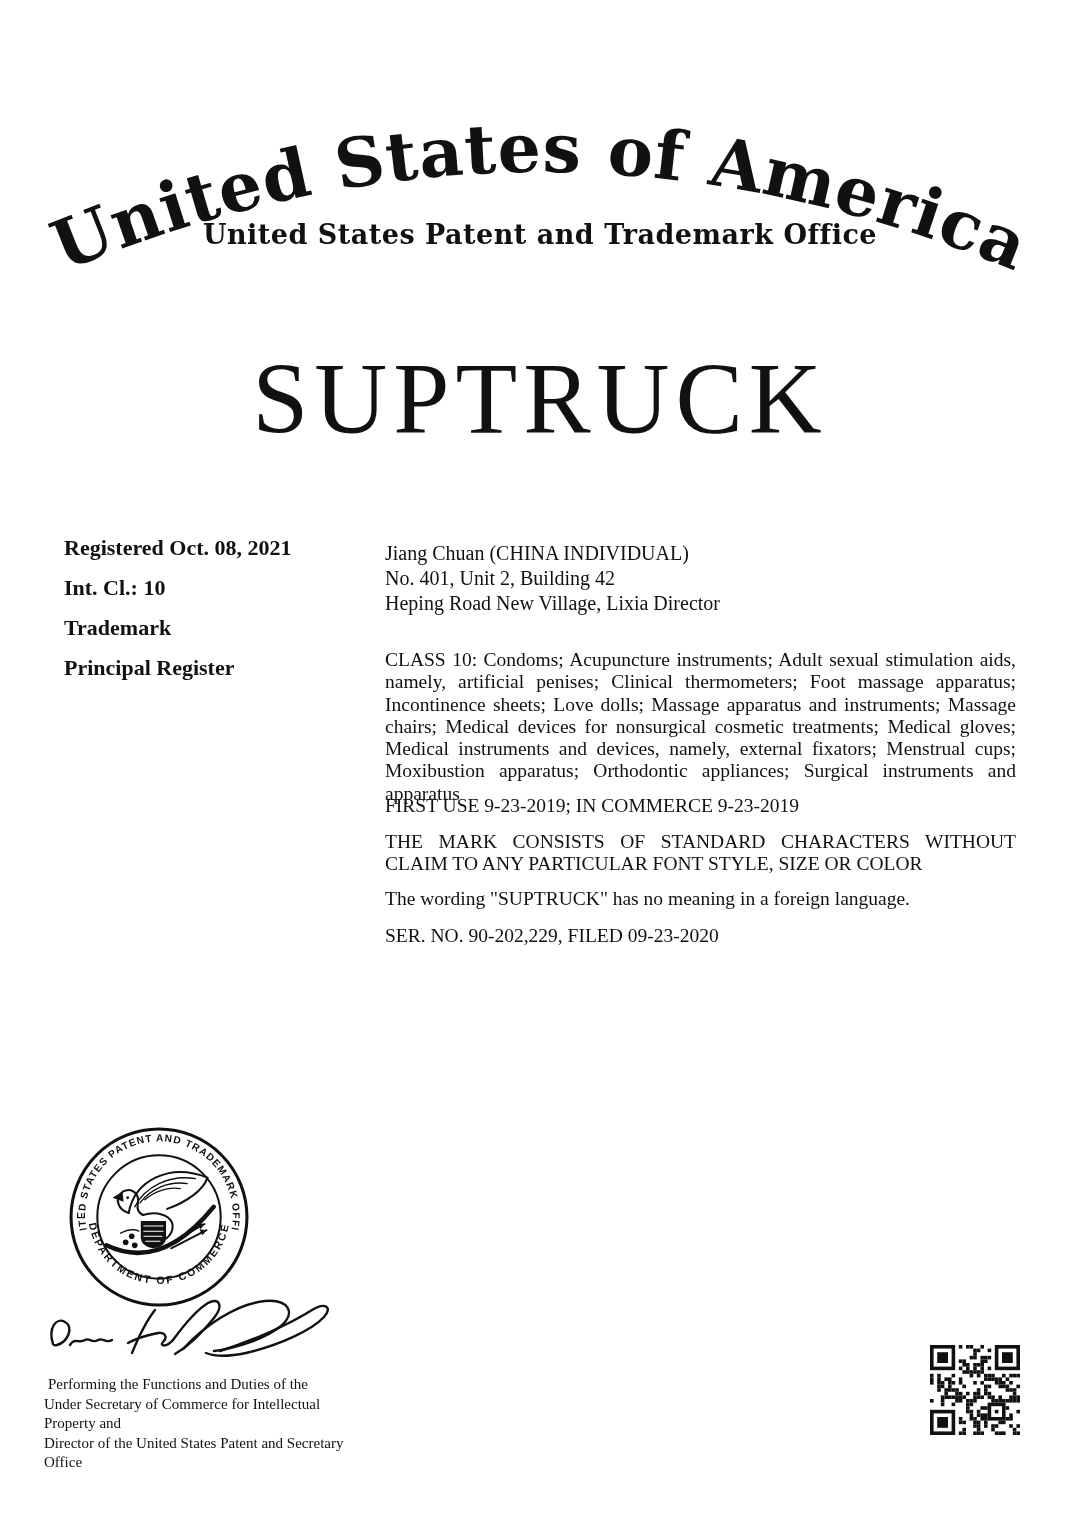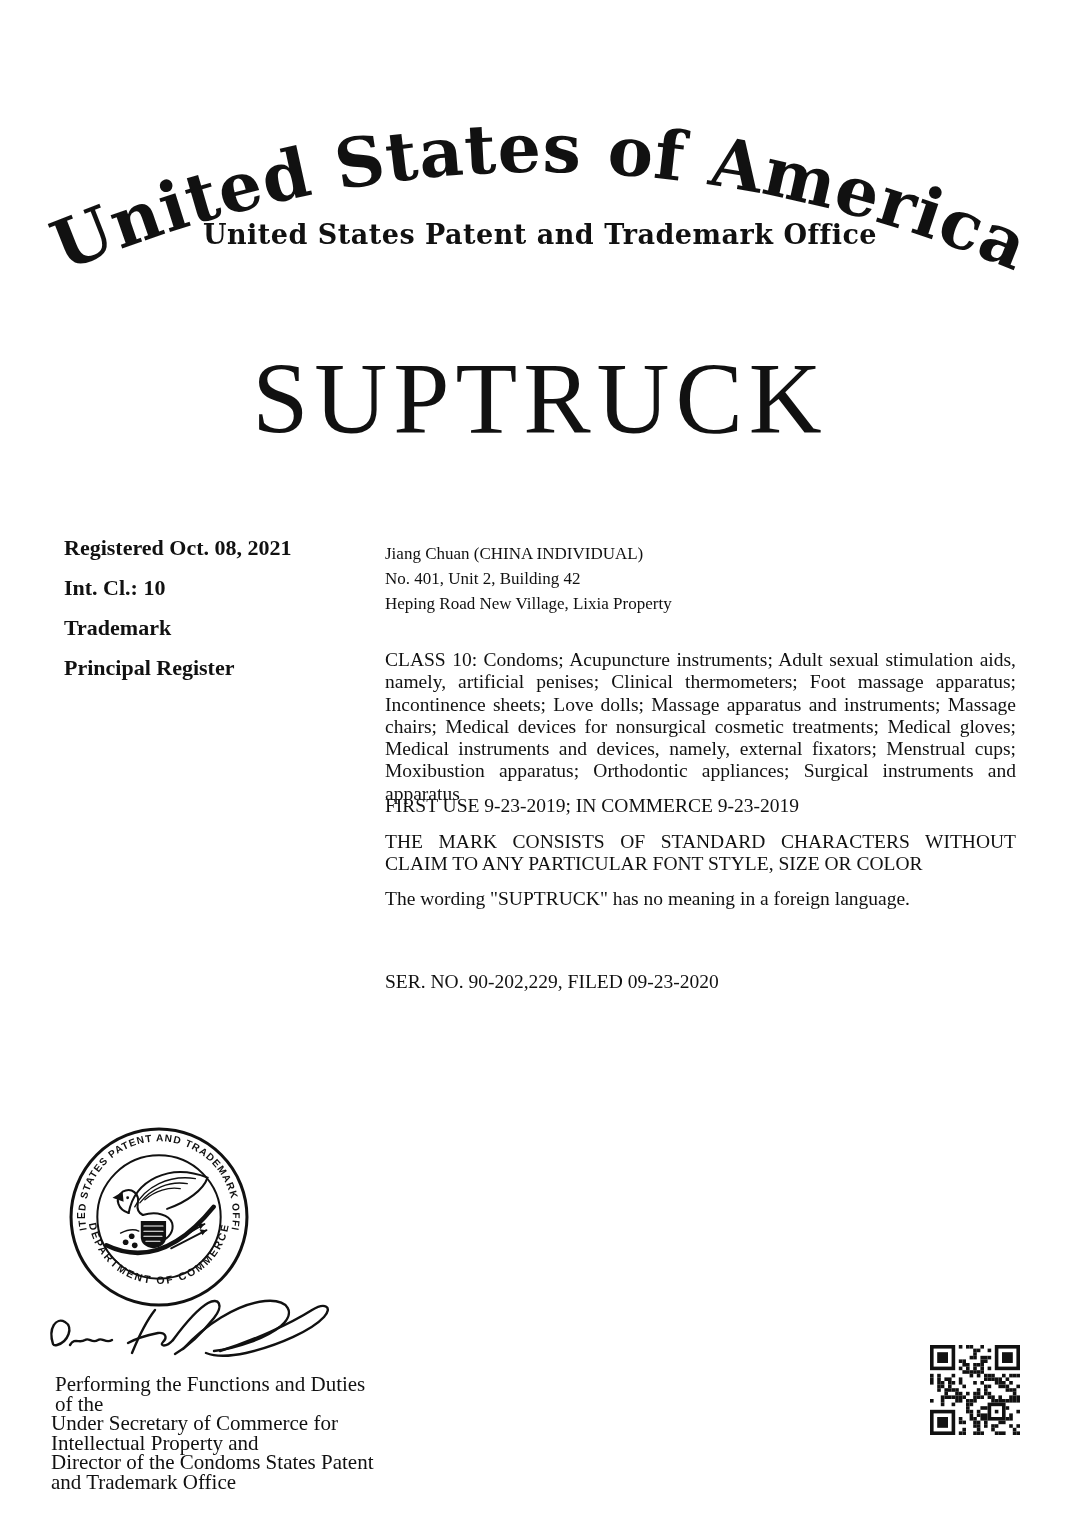--- a/index.html
+++ b/index.html
@@ -35,34 +35,34 @@
   
   .reg-block{left:64px;top:533px;width:300px;}
   .reg-block p{
     margin:0;
     height:40px;
     font-size:22px;
     font-weight:bold;
     line-height:30px;
   }
   
-  .owner-block{left:385px;top:541px;width:631px;font-size:17px;line-height:25px;}
+  .owner-block{left:385px;top:541px;width:631px;font-size:20px;line-height:25px;}
   .owner-block p{margin:0;}
   .par{left:385px;width:631px;font-size:19.5px;}
   .justify{text-align:justify;line-height:22.3px;}
   .class-par{top:649px;}
   .first-use{top:767px;line-height:22px;margin-top:28px;}
   .standard-par{top:831px;line-height:22px;}
   .wording{top:888px;line-height:22px;}
-  .serial{top:971px;line-height:22px;}
+  .serial{top:925px;line-height:22px;}
   
   .seal-svg{left:68px;top:1126px;width:182px;height:182px;}
   
   .sig-svg{left:44px;top:1298px;width:300px;height:72px;}
-  .signatory{left:51px;top:1375px;width:330px;font-size:21px;line-height:19.6px;}
+  .signatory{left:44px;top:1375px;width:330px;font-size:15px;line-height:19.6px;}
   .signatory p{margin:0;}
   .signatory p.first{padding-left:4px;}
   
   .qr{left:930px;top:1345px;width:90px;height:90px;}
 </style>
 </head>
 <body>
 
 <div class="page">
 
@@ -82,21 +82,21 @@
   <div class="abs reg-block">
     <p>Registered Oct. 08, 2021</p>
     <p>Int. Cl.: 10</p>
     <p>Trademark</p>
     <p>Principal Register</p>
   </div>
 
   <div class="abs owner-block">
     <p>Jiang Chuan  (CHINA INDIVIDUAL)</p>
     <p>No. 401, Unit 2, Building 42</p>
-    <p>Heping Road New Village, Lixia Property</p>
+    <p>Heping Road New Village, Lixia Director</p>
   </div>
 
   <div class="abs par justify class-par">CLASS 10: Condoms; Acupuncture instruments; Adult sexual stimulation aids, namely, artificial penises; Clinical thermometers; Foot massage apparatus; Incontinence sheets; Love dolls; Massage apparatus and instruments; Massage chairs; Medical devices for nonsurgical cosmetic treatments; Medical gloves; Medical instruments and devices, namely, external fixators; Menstrual cups; Moxibustion apparatus; Orthodontic appliances; Surgical instruments and apparatus</div>
 
   <div class="abs par first-use">FIRST USE 9-23-2019; IN COMMERCE 9-23-2019</div>
 
   <div class="abs par justify standard-par">THE MARK CONSISTS OF STANDARD CHARACTERS WITHOUT CLAIM TO ANY PARTICULAR FONT STYLE, SIZE OR COLOR</div>
 
   <div class="abs par wording">The wording "SUPTRUCK" has no meaning in a foreign language.</div>
 
@@ -152,21 +152,21 @@
       <path d="M 84 45 C 95 39 104 37 114 35 C 121 34 124 39 119 44 C 115 48 122 50 129 42"></path>
       <path d="M 129 42 C 140 27 152 12 164 5 C 175 -1 180 7 170 20 C 158 35 143 49 131 56"></path>
       <path d="M 139 51 C 160 28 192 6 221 3 C 245 1 252 15 237 28 C 222 40 194 50 170 53"></path>
       <path d="M 176 53 C 208 43 246 26 268 12 C 281 4 289 9 280 19 C 268 32 236 47 202 55 C 188 58 172 59 162 55"></path>
     </g>
   </svg>
 
   <div class="abs signatory">
     <p class="first">Performing the Functions and Duties of the</p>
     <p>Under Secretary of Commerce for Intellectual Property and</p>
-    <p>Director of the Condoms States Patent and Trademark Office</p>
+    <p>Director of the United States Patent and Secretary Office</p>
   </div>
 
   <div class="abs qr">
     <svg id="qr-svg" width="90" height="90" viewBox="0 0 90 90" xmlns="http://www.w3.org/2000/svg">
         <rect x="28.8" y="0" width="3.6" height="3.6" fill="#111"></rect>
         <rect x="36" y="0" width="3.6" height="3.6" fill="#111"></rect>
         <rect x="39.6" y="0" width="3.6" height="3.6" fill="#111"></rect>
         <rect x="50.4" y="0" width="3.6" height="3.6" fill="#111"></rect>
         <rect x="43.2" y="3.6" width="3.6" height="3.6" fill="#111"></rect>
         <rect x="46.800000000000004" y="3.6" width="3.6" height="3.6" fill="#111"></rect>

